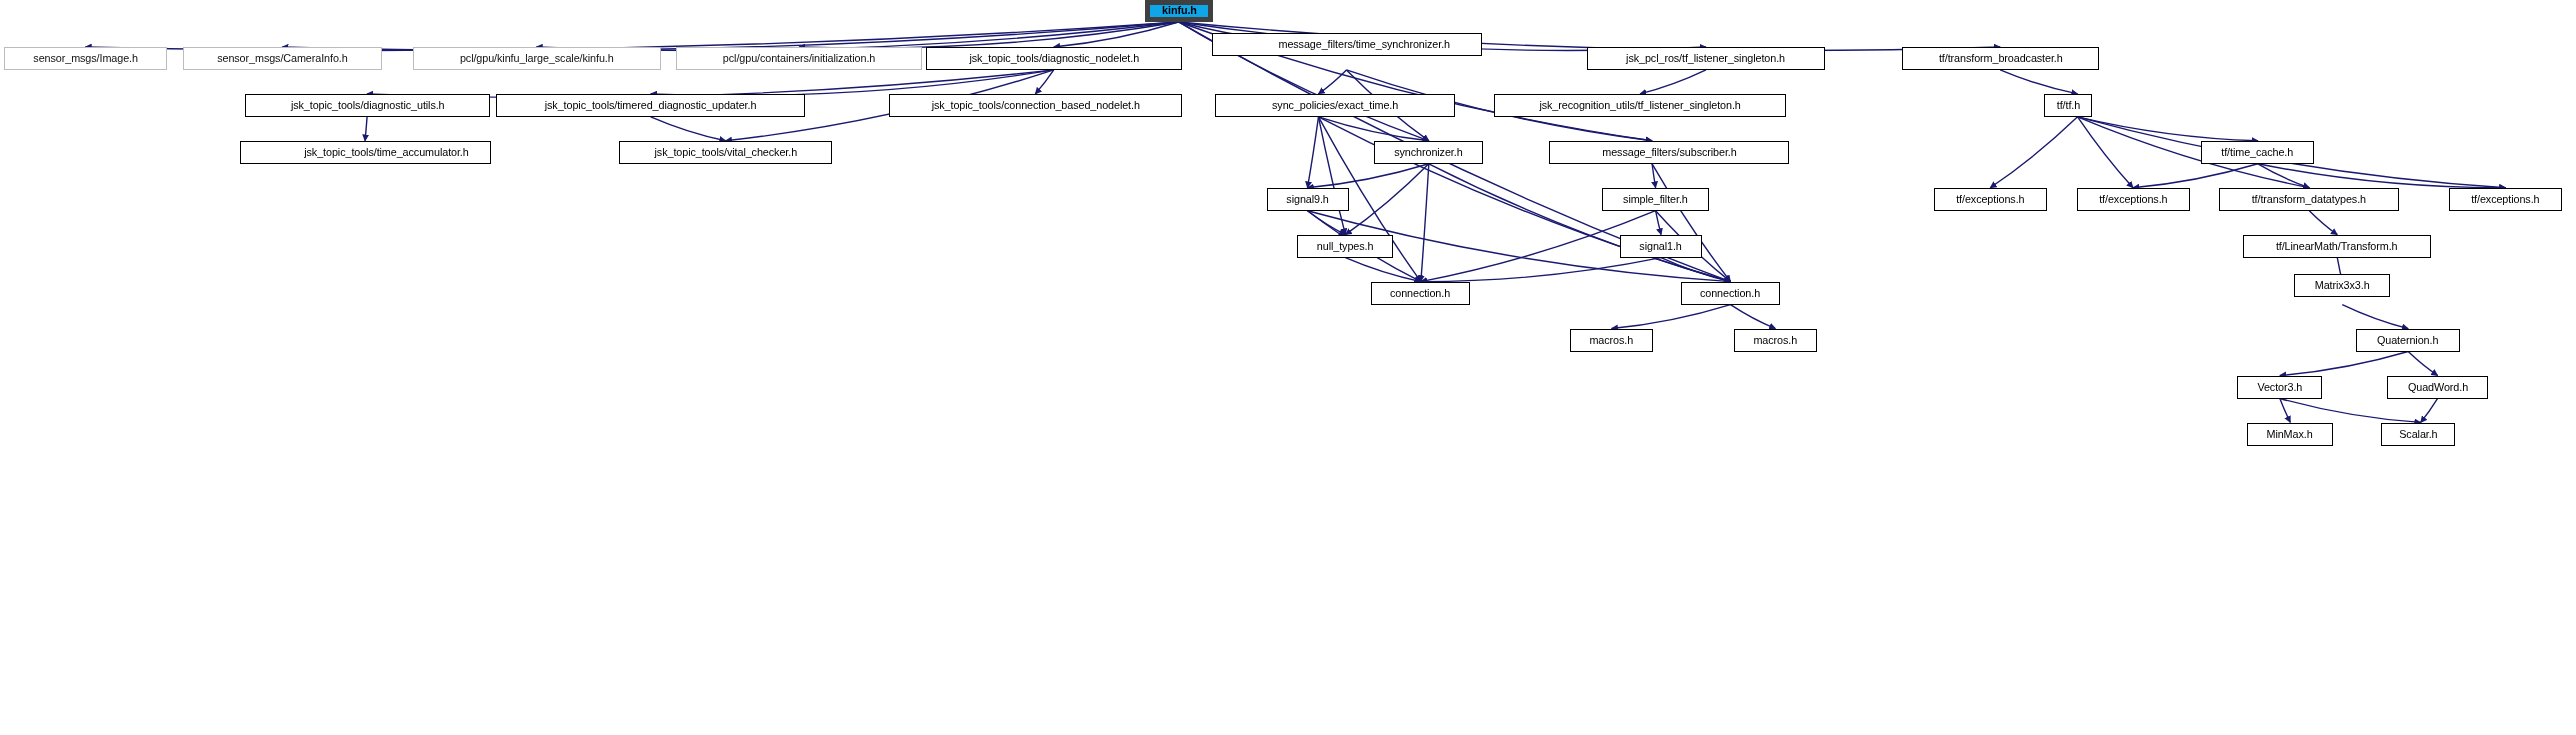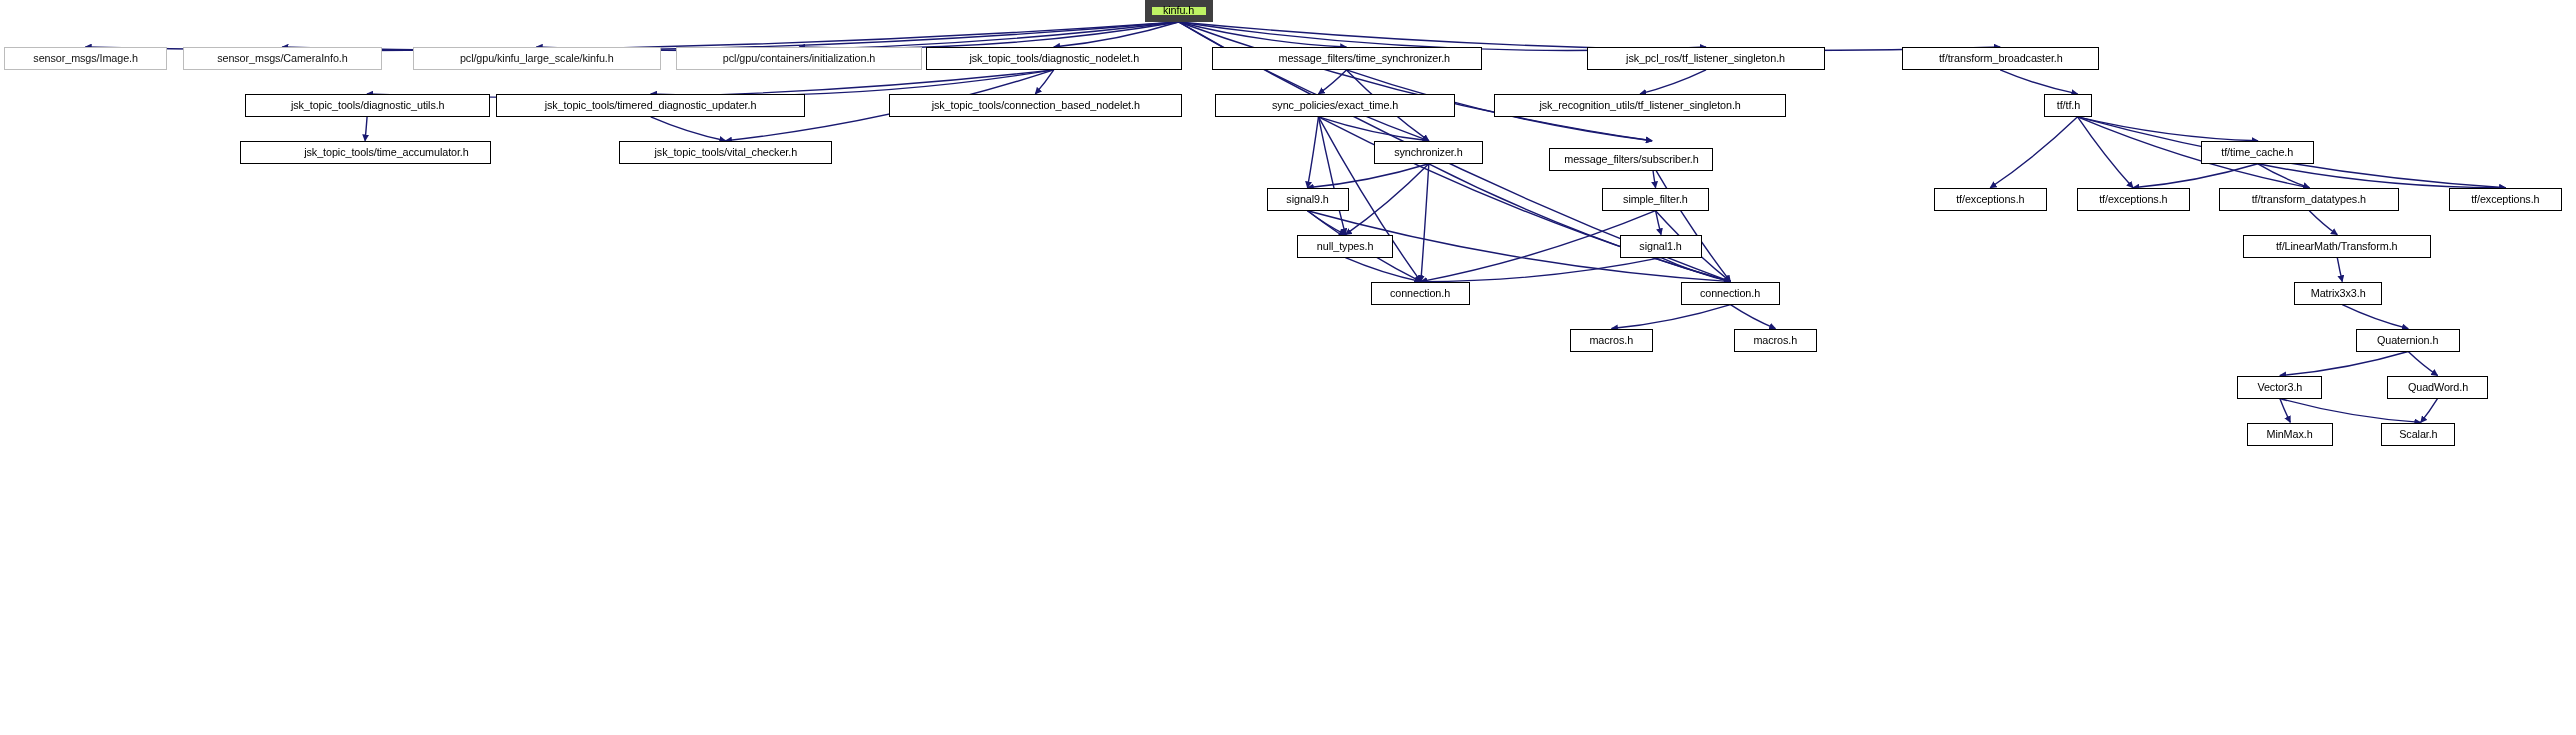--- a/index.html
+++ b/index.html
@@ -37,23 +37,23 @@
     line-height: 1;
     letter-spacing: -0.1px;
     padding: 0 4px;
     z-index: 5;
   }
   .node.dim {
     border: 1px solid #bcbcbc;
     color: #101010;
   }
   .node.root {
-    background: #bef264;
-    border: 7px solid #404040;
-    font-weight: normal;
+    background: #0ea5e9;
+    border: 5px solid #404040;
+    font-weight: bold;
   }
   .node-label {
     display: block;
     transform: scaleX(0.94);
     transform-origin: center;
   }
 </style>
 </head>
 <body>
 
@@ -139,21 +139,21 @@
       </div>
       <div class="node dim" style="left: 413px; top: 47px; width: 248px; height: 23px;">
         <span class="node-label">pcl/gpu/kinfu_large_scale/kinfu.h</span>
       </div>
       <div class="node dim" style="left: 676px; top: 47px; width: 246px; height: 23px;">
         <span class="node-label">pcl/gpu/containers/initialization.h</span>
       </div>
       <div class="node" style="left: 926px; top: 47px; width: 256px; height: 23px;">
         <span class="node-label">jsk_topic_tools/diagnostic_nodelet.h</span>
       </div>
-      <div class="node" style="left: 1212px; top: 47px; width: 270px; height: 23px; padding-left: 39px;">
+      <div class="node" style="left: 1212px; top: 33px; width: 270px; height: 23px; padding-left: 39px;">
         <span class="node-label">message_filters/time_synchronizer.h</span>
       </div>
       <div class="node" style="left: 1587px; top: 47px; width: 238px; height: 23px;">
         <span class="node-label">jsk_pcl_ros/tf_listener_singleton.h</span>
       </div>
       <div class="node" style="left: 1902px; top: 47px; width: 197px; height: 23px;">
         <span class="node-label">tf/transform_broadcaster.h</span>
       </div>
       <div class="node" style="left: 245px; top: 94px; width: 245px; height: 23px;">
         <span class="node-label">jsk_topic_tools/diagnostic_utils.h</span>
@@ -175,21 +175,21 @@
       </div>
       <div class="node" style="left: 240px; top: 141px; width: 251px; height: 23px; padding-left: 45px;">
         <span class="node-label">jsk_topic_tools/time_accumulator.h</span>
       </div>
       <div class="node" style="left: 619px; top: 141px; width: 213px; height: 23px;">
         <span class="node-label">jsk_topic_tools/vital_checker.h</span>
       </div>
       <div class="node" style="left: 1374px; top: 141px; width: 109px; height: 23px;">
         <span class="node-label">synchronizer.h</span>
       </div>
-      <div class="node" style="left: 1549px; top: 148px; width: 164px; height: 23px;">
+      <div class="node" style="left: 1549px; top: 141px; width: 240px; height: 23px;">
         <span class="node-label">message_filters/subscriber.h</span>
       </div>
       <div class="node" style="left: 2201px; top: 141px; width: 113px; height: 23px;">
         <span class="node-label">tf/time_cache.h</span>
       </div>
       <div class="node" style="left: 1267px; top: 188px; width: 82px; height: 23px;">
         <span class="node-label">signal9.h</span>
       </div>
       <div class="node" style="left: 1602px; top: 188px; width: 107px; height: 23px;">
         <span class="node-label">simple_filter.h</span>
@@ -214,21 +214,21 @@
       </div>
       <div class="node" style="left: 2243px; top: 235px; width: 188px; height: 23px;">
         <span class="node-label">tf/LinearMath/Transform.h</span>
       </div>
       <div class="node" style="left: 1371px; top: 282px; width: 99px; height: 23px;">
         <span class="node-label">connection.h</span>
       </div>
       <div class="node" style="left: 1681px; top: 282px; width: 99px; height: 23px;">
         <span class="node-label">connection.h</span>
       </div>
-      <div class="node" style="left: 2294px; top: 282px; width: 88px; height: 23px;">
+      <div class="node" style="left: 2294px; top: 274px; width: 96px; height: 23px;">
         <span class="node-label">Matrix3x3.h</span>
       </div>
       <div class="node" style="left: 1570px; top: 329px; width: 83px; height: 23px;">
         <span class="node-label">macros.h</span>
       </div>
       <div class="node" style="left: 1734px; top: 329px; width: 83px; height: 23px;">
         <span class="node-label">macros.h</span>
       </div>
       <div class="node" style="left: 2356px; top: 329px; width: 104px; height: 23px;">
         <span class="node-label">Quaternion.h</span>

